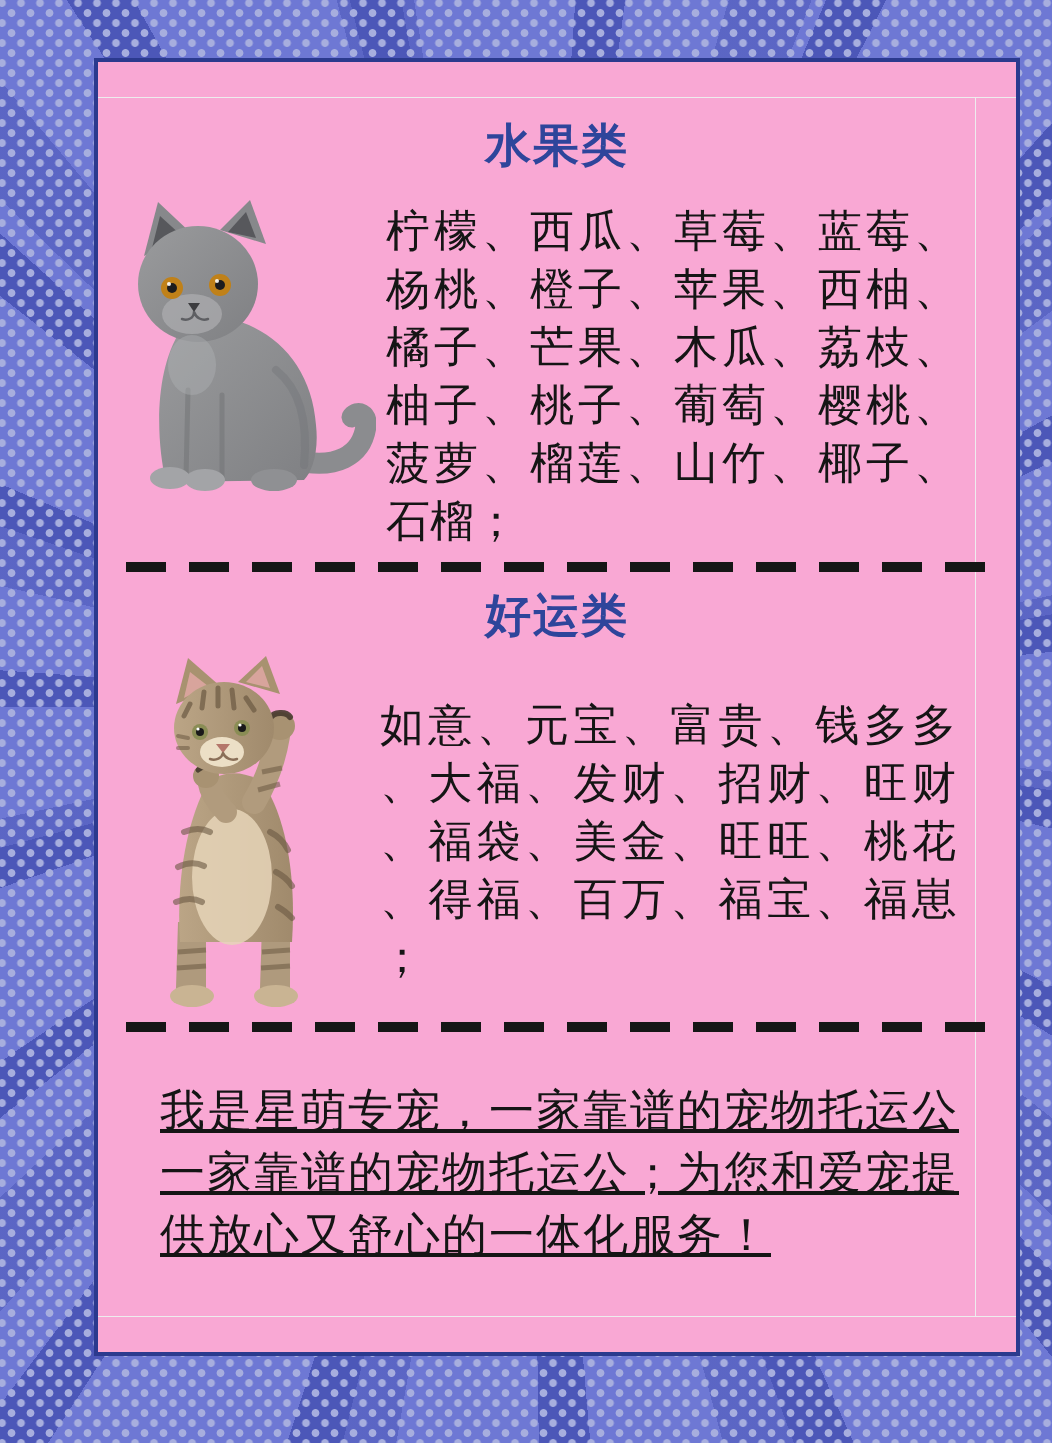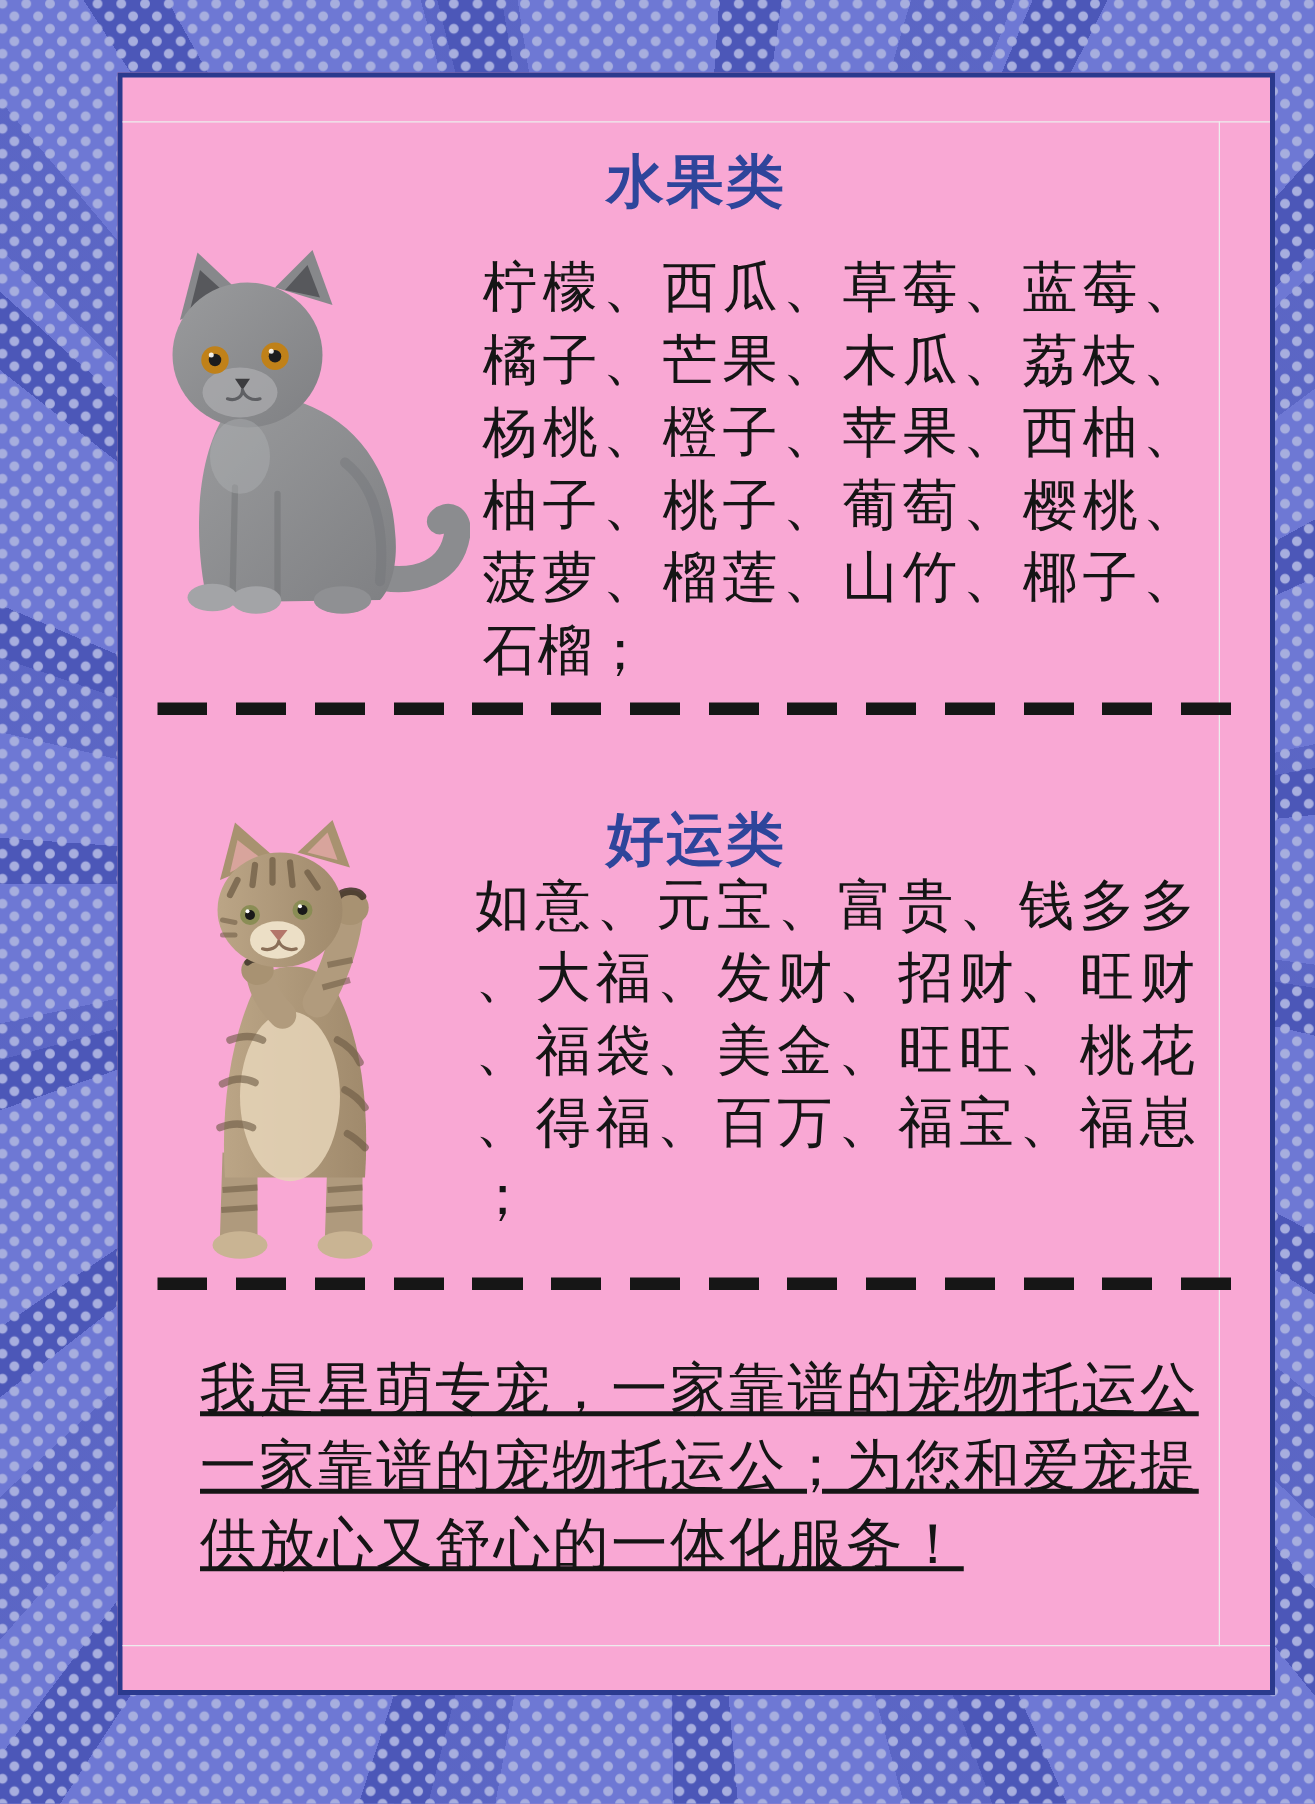--- a/index.html
+++ b/index.html
@@ -31,21 +31,21 @@
   .hairline{position:absolute;background:#ededed;}
   .hl-top{left:0;top:35px;width:918px;height:1px;}
   .hl-right{left:877px;top:35px;width:1px;height:1220px;}
   .hl-bottom{left:0;top:1254px;width:918px;height:1px;}
   .section-title{
     position:absolute;left:0;width:918px;text-align:center;
     font-size:46px;line-height:50px;font-weight:800;letter-spacing:2px;
     color:var(--title-color);
   }
   .title-fruits{top:58px;}
-  .title-luck{top:584px;}
+  .title-luck{top:528px;}
   .cat{position:absolute;}
   .cat-gray{left:28px;top:138px;width:250px;height:295px;}
   .cat-tabby{left:44px;top:590px;width:220px;height:358px;}
   .text-block{position:absolute;color:var(--text-color);font-weight:500;}
   .list-block{font-size:44px;line-height:58px;}
   .fruit-block{left:288px;top:140px;width:572px;}
   .luck-block{left:282px;top:634px;width:576px;}
   .line{text-align:justify;text-align-last:justify;text-justify:inter-character;}
   .text-block .line:last-child{text-align:center;text-align-last:left;}
   .divider{
@@ -95,22 +95,22 @@
     <circle cx="94" cy="85" r="11" fill="#c08119"></circle>
       <circle cx="94" cy="85" r="5" fill="#1c1c1e"></circle>
       <circle cx="91" cy="81" r="2" fill="#ffffff" opacity="0.9"></circle>
     <path d="M62 103 L74 103 L68 112 Z" fill="#3c3c3f"></path>
     <path d="M68 112 C68 118 62 121 56 119 M68 112 C70 118 76 121 82 119" fill="none" stroke="#5e5f63" stroke-width="2.5" stroke-linecap="round"></path>
     <ellipse cx="66" cy="165" rx="24" ry="30" fill="#b2b3b6" opacity="0.4"></ellipse>
   </svg>
 
   <div class="text-block list-block fruit-block">
     <div class="line">柠檬、西瓜、草莓、蓝莓、</div>
+    <div class="line">杨桃、橙子、苹果、西柚、</div>
     <div class="line">橘子、芒果、木瓜、荔枝、</div>
-    <div class="line">杨桃、橙子、苹果、西柚、</div>
     <div class="line">柚子、桃子、葡萄、樱桃、</div>
     <div class="line">菠萝、榴莲、山竹、椰子、</div>
     <div class="line">石榴；</div>
   </div>
 
   <div class="divider divider-1"></div>
 
   <div class="section-title title-luck">好运类</div>
 
   <svg class="cat cat-tabby" viewBox="0 0 220 358" aria-hidden="true">

